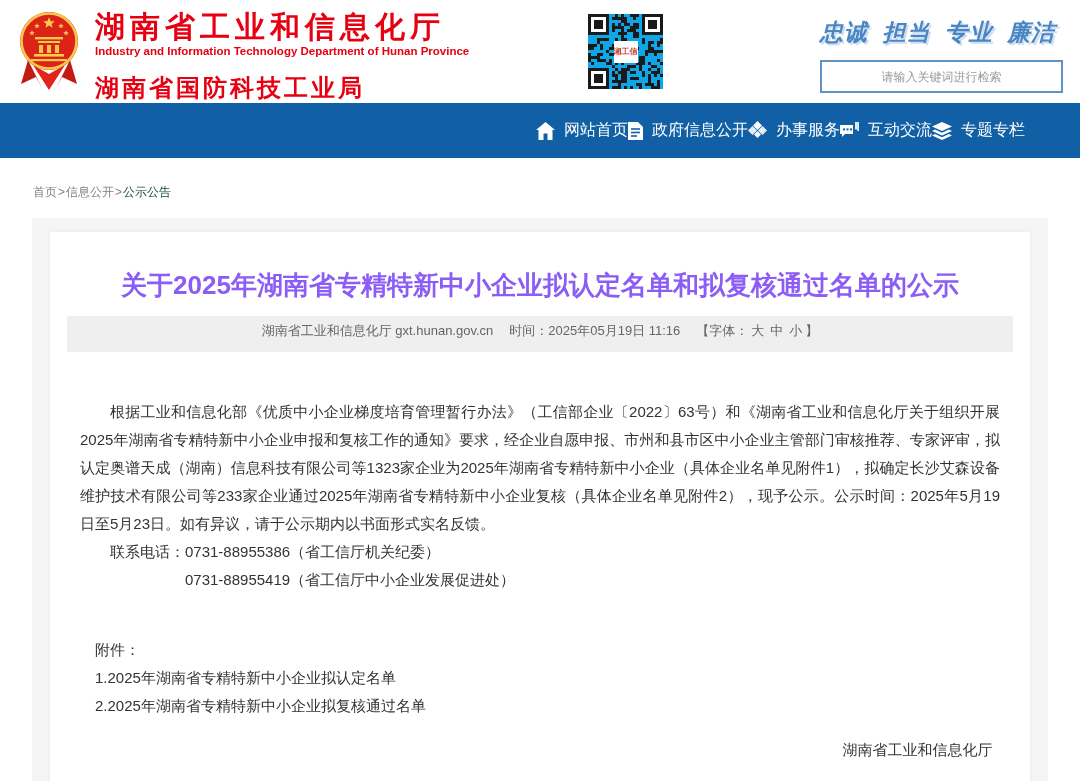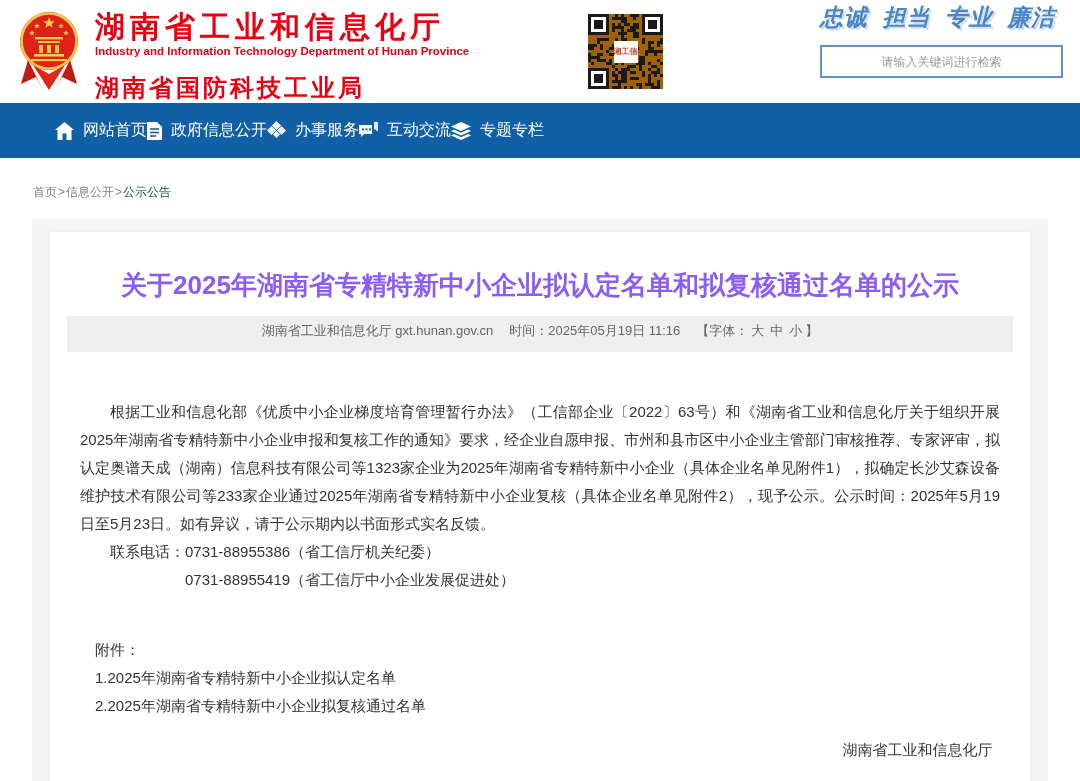--- a/index.html
+++ b/index.html
@@ -10,47 +10,47 @@
   }
 
   
   .header { position:relative; height:103px; background:#fff; }
   .emblem { position:absolute; left:18px; top:10px; width:62px; height:84px; }
   .org-block { position:absolute; left:95px; top:9px; color:#e60012; }
   .org-cn1 { font-size:30px; font-weight:bold; letter-spacing:5px; line-height:35px; white-space:nowrap; }
   .org-en  { font-size:11.5px; font-weight:bold; line-height:14px; white-space:nowrap; }
   .org-cn2 { font-size:24px; font-weight:bold; letter-spacing:3px; line-height:35px; white-space:nowrap;margin-top:12px; }
 
-  .qr-box { position:absolute; left:588px; top:14px; width:75px; height:75px; background:#a16207; }
+  .qr-box { position:absolute; left:588px; top:14px; width:75px; height:75px; background:#0ea5e9; }
   .qr-box svg { display:block; }
   .qr-center {
     position:absolute; left:50%; top:50%; transform:translate(-50%,-50%);
     width:24px; height:22px; background:#fff; color:#c0392b;
     font-size:8px; line-height:10px; font-weight:bold; text-align:center;
     display:flex; align-items:center; justify-content:center; flex-wrap:wrap;
   }
 
-  .head-right { position:absolute; right:17px; top:2px; width:243px; }
+  .head-right { position:absolute; right:17px; top:17px; width:243px; }
   .slogan {
     color:#4a86c4; font-size:23px; font-weight:bold; font-style:italic;
     letter-spacing:1px; word-spacing:7px; white-space:nowrap;
     text-shadow:2px 2px 0 #cfdff0;
   }
   .search-input {
     margin-top:12px; width:100%; height:33px;
     border:2px solid #5e93c3; background:#fff;
     font-size:12px; color:#333; text-align:center; outline:none;
     font-family:"Liberation Sans", sans-serif;
   }
   .search-input::placeholder { color:#9a9a9a; }
 
   
   .nav {
     height:55px; background:#1160a5;
-    display:flex; align-items:center; justify-content:flex-start; padding:0 55px;
+    display:flex; align-items:center; justify-content:flex-end; padding:0 55px;
   }
   .nav-item { display:flex; align-items:center; gap:9px; color:#fff; font-size:16px; cursor:pointer; white-space:nowrap; }
   .nav-item svg { display:block; }
 
   
   .breadcrumb-bar { height:60px; padding:26px 0 0 33px; font-size:12px; color:#828282; }
   .crumb { color:#828282; cursor:pointer; }
   .crumb-sep { margin:0 1px; }
   .crumb-current { color:#14532d; }
 

